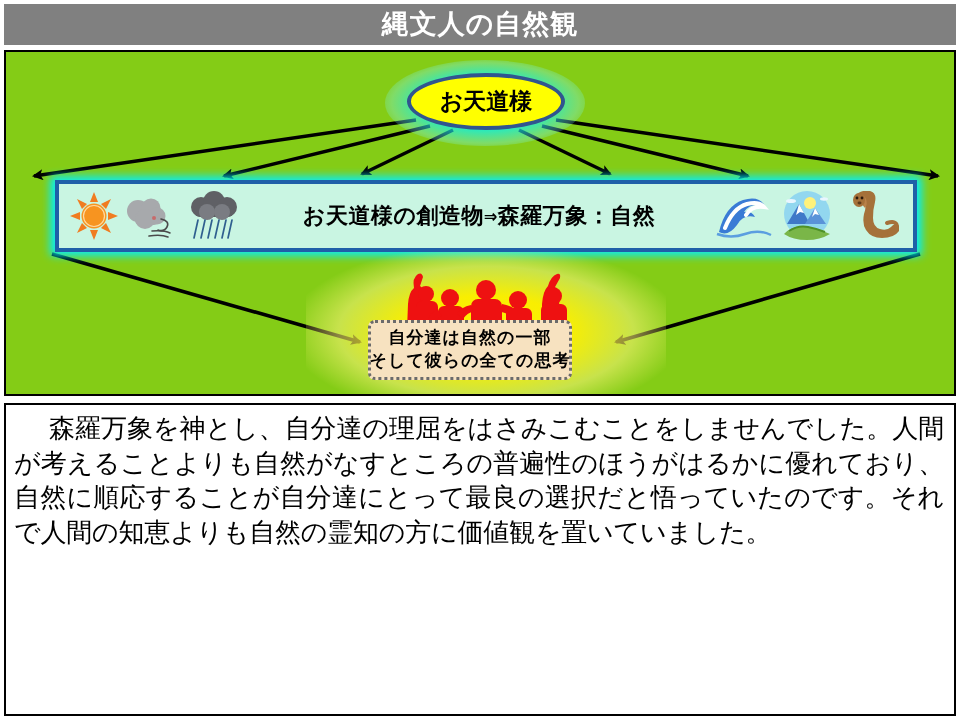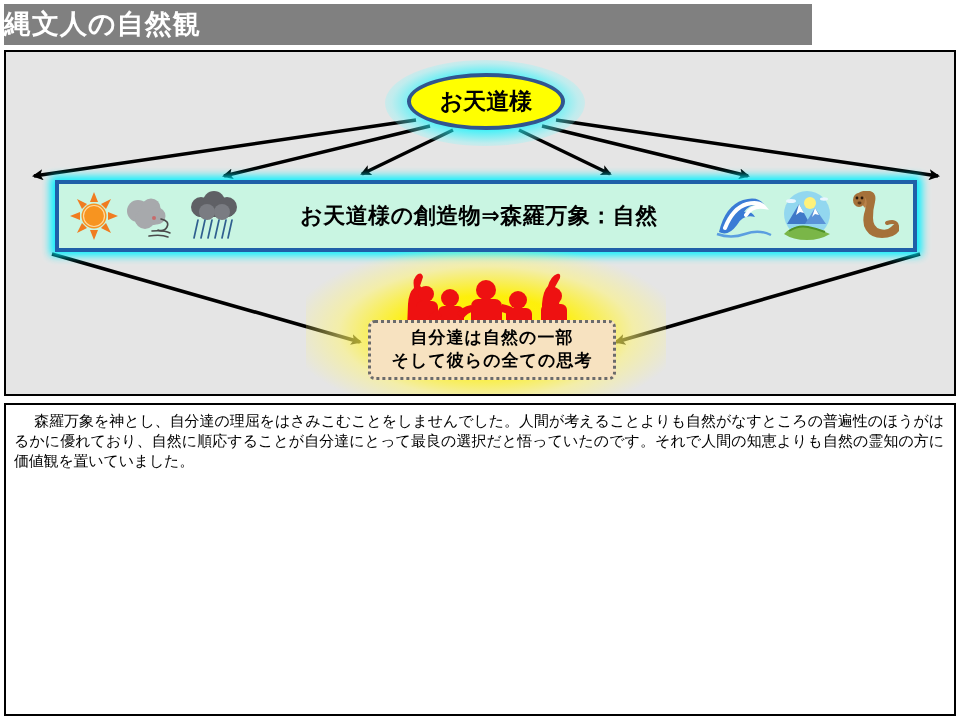--- a/index.html
+++ b/index.html
@@ -17,43 +17,43 @@
     width: 960px;
     height: 720px;
     background: #ffffff;
   }
 
   
   .title-bar {
     position: absolute;
     left: 4px;
     top: 4px;
-    width: 808px;
+    width: 952px;
     height: 41px;
     background: #808080;
     display: flex;
     align-items: center;
-    justify-content: flex-start;
+    justify-content: center;
   }
   .title-text {
     color: #ffffff;
     font-size: 27px;
     font-weight: bold;
     letter-spacing: 1px;
     line-height: 1;
   }
 
   
   .diagram-panel {
     position: absolute;
     left: 4px;
     top: 50px;
     width: 952px;
     height: 346px;
-    background: #e5e5e5;
+    background: #84cc16;
     border: 2px solid #000000;
     overflow: hidden;
   }
 
   .diagram-inner {
     position: absolute;
     inset: 0;
   }
 
   
@@ -119,20 +119,21 @@
     position: absolute;
     left: 49px;
     top: 128px;
     width: 862px;
     height: 72px;
     background: #c9f5e2;
     border: 4px solid #1f5fa8;
     display: flex;
     align-items: center;
     z-index: 3;
+    font-family: Liberation Mono, monospace;
   }
   .band-icons-left {
     display: flex;
     align-items: center;
     gap: 2px;
     padding-left: 10px;
   }
   .band-icons-right {
     display: flex;
     align-items: center;
@@ -171,21 +172,21 @@
     width: 180px;
     height: 62px;
     z-index: 3;
   }
 
   
   .callout {
     position: absolute;
     left: 362px;
     top: 268px;
-    width: 248px;
+    width: 204px;
     height: 60px;
     background: #f7e2c0;
     border: 3px dotted #6b6b6b;
     border-radius: 7px;
     display: flex;
     flex-direction: column;
     align-items: center;
     justify-content: center;
     z-index: 4;
   }
@@ -204,21 +205,21 @@
     position: absolute;
     left: 4px;
     top: 403px;
     width: 952px;
     height: 313px;
     background: #ffffff;
     border: 2px solid #000000;
     padding: 6px 10px 0 8px;
   }
   .body-par {
-    font-size: 15px;
+    font-size: 26px;
     line-height: 1.33;
     color: #000000;
     text-indent: 1.35em;
     text-align: justify;
     letter-spacing: -0.2px;
   }
 </style>
 </head>
 <body>
 

